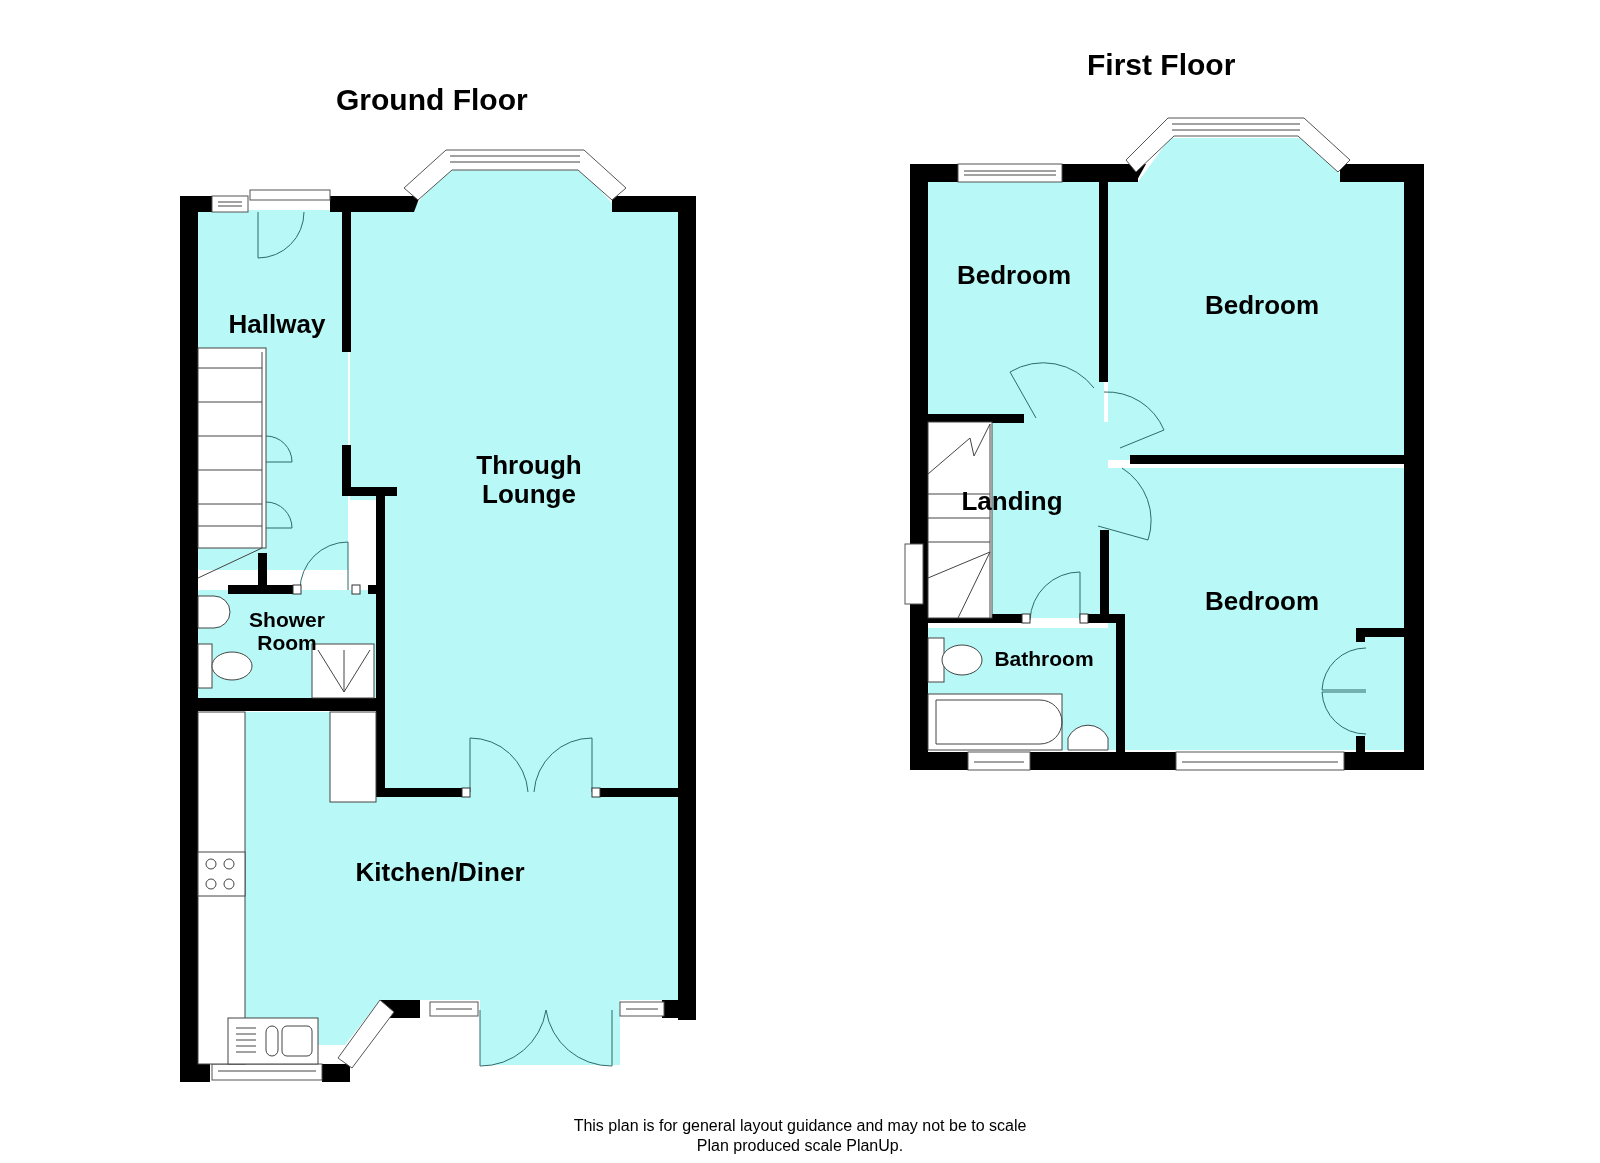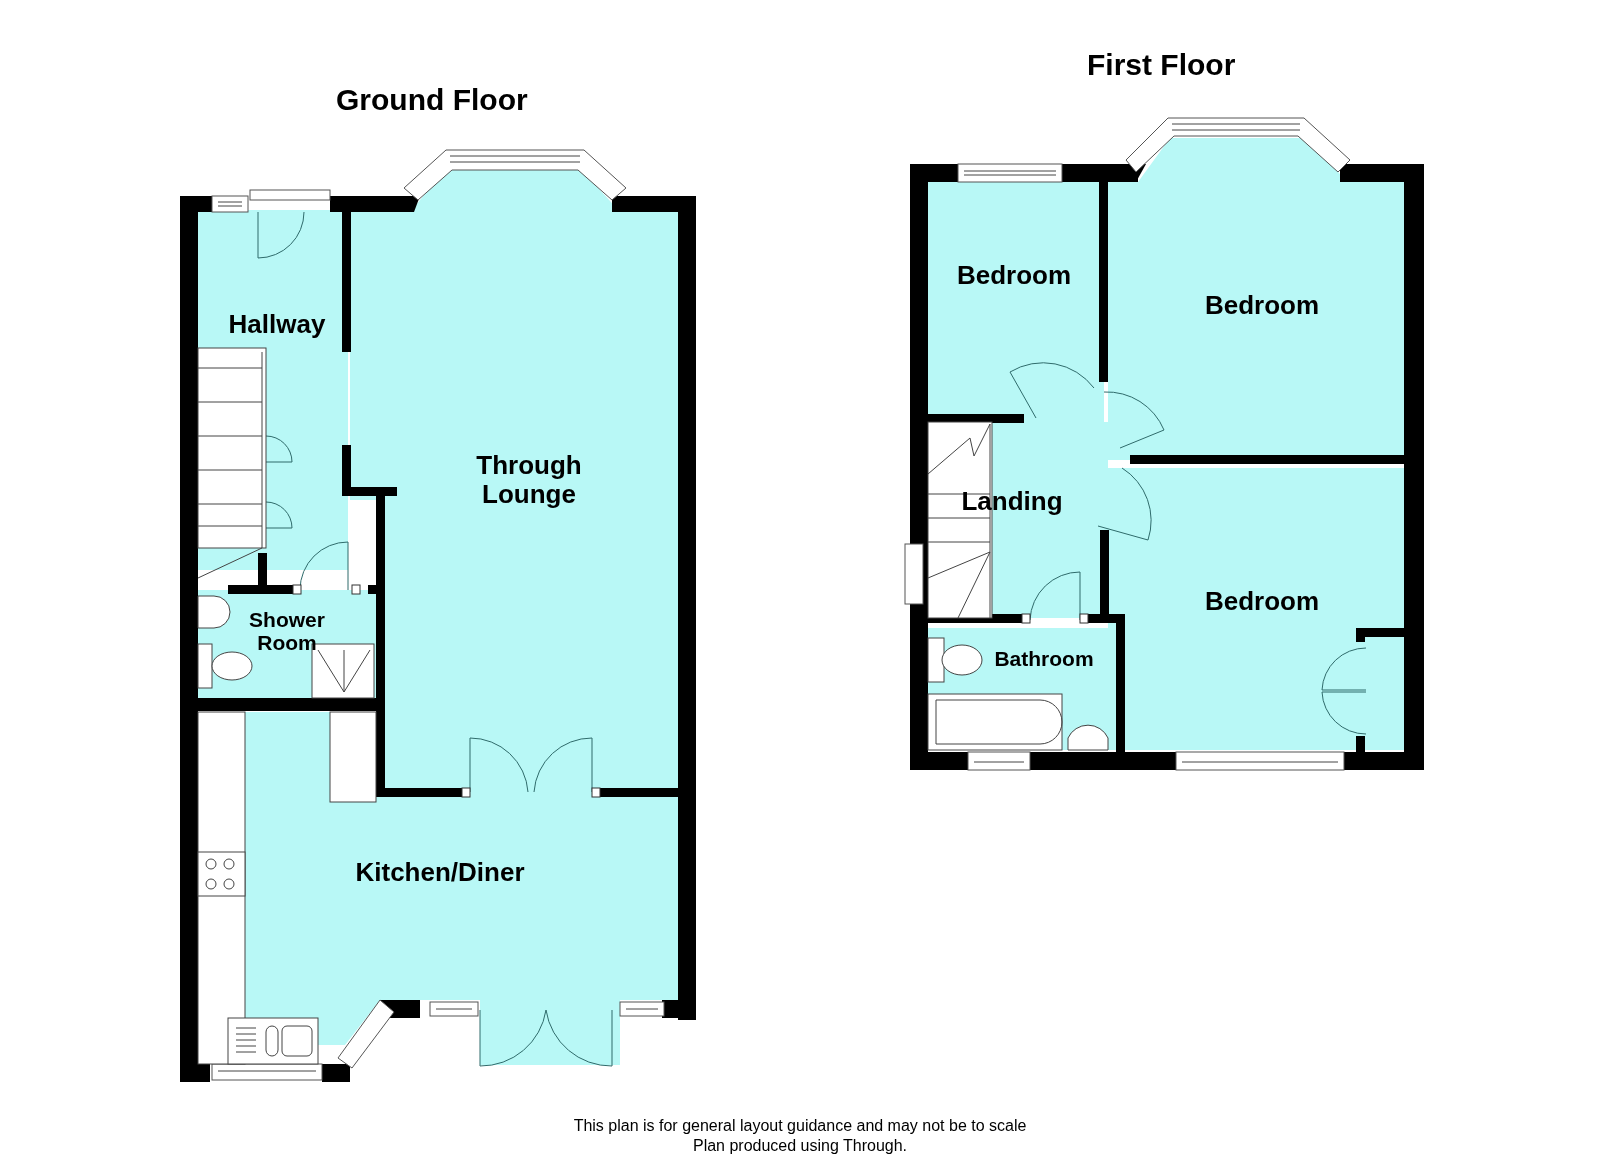--- a/index.html
+++ b/index.html
@@ -216,13 +216,13 @@
 
     <text class="room-label" x="1014" y="284">Bedroom</text>
     <text class="room-label" x="1262" y="314">Bedroom</text>
     <text class="room-label" x="1012" y="510">Landing</text>
     <text class="room-label" x="1262" y="610">Bedroom</text>
     <text class="room-label small" x="1044" y="666">Bathroom</text>
   </g>
 </svg>
 
 <div class="footer" style="top:1117px;">This plan is for general layout guidance and may not be to scale</div>
-<div class="footer" style="top:1137px;">Plan produced using Through.</div>
+<div class="footer" style="top:1137px;">Plan produced scale PlanUp.</div>
 
 </body></html>

